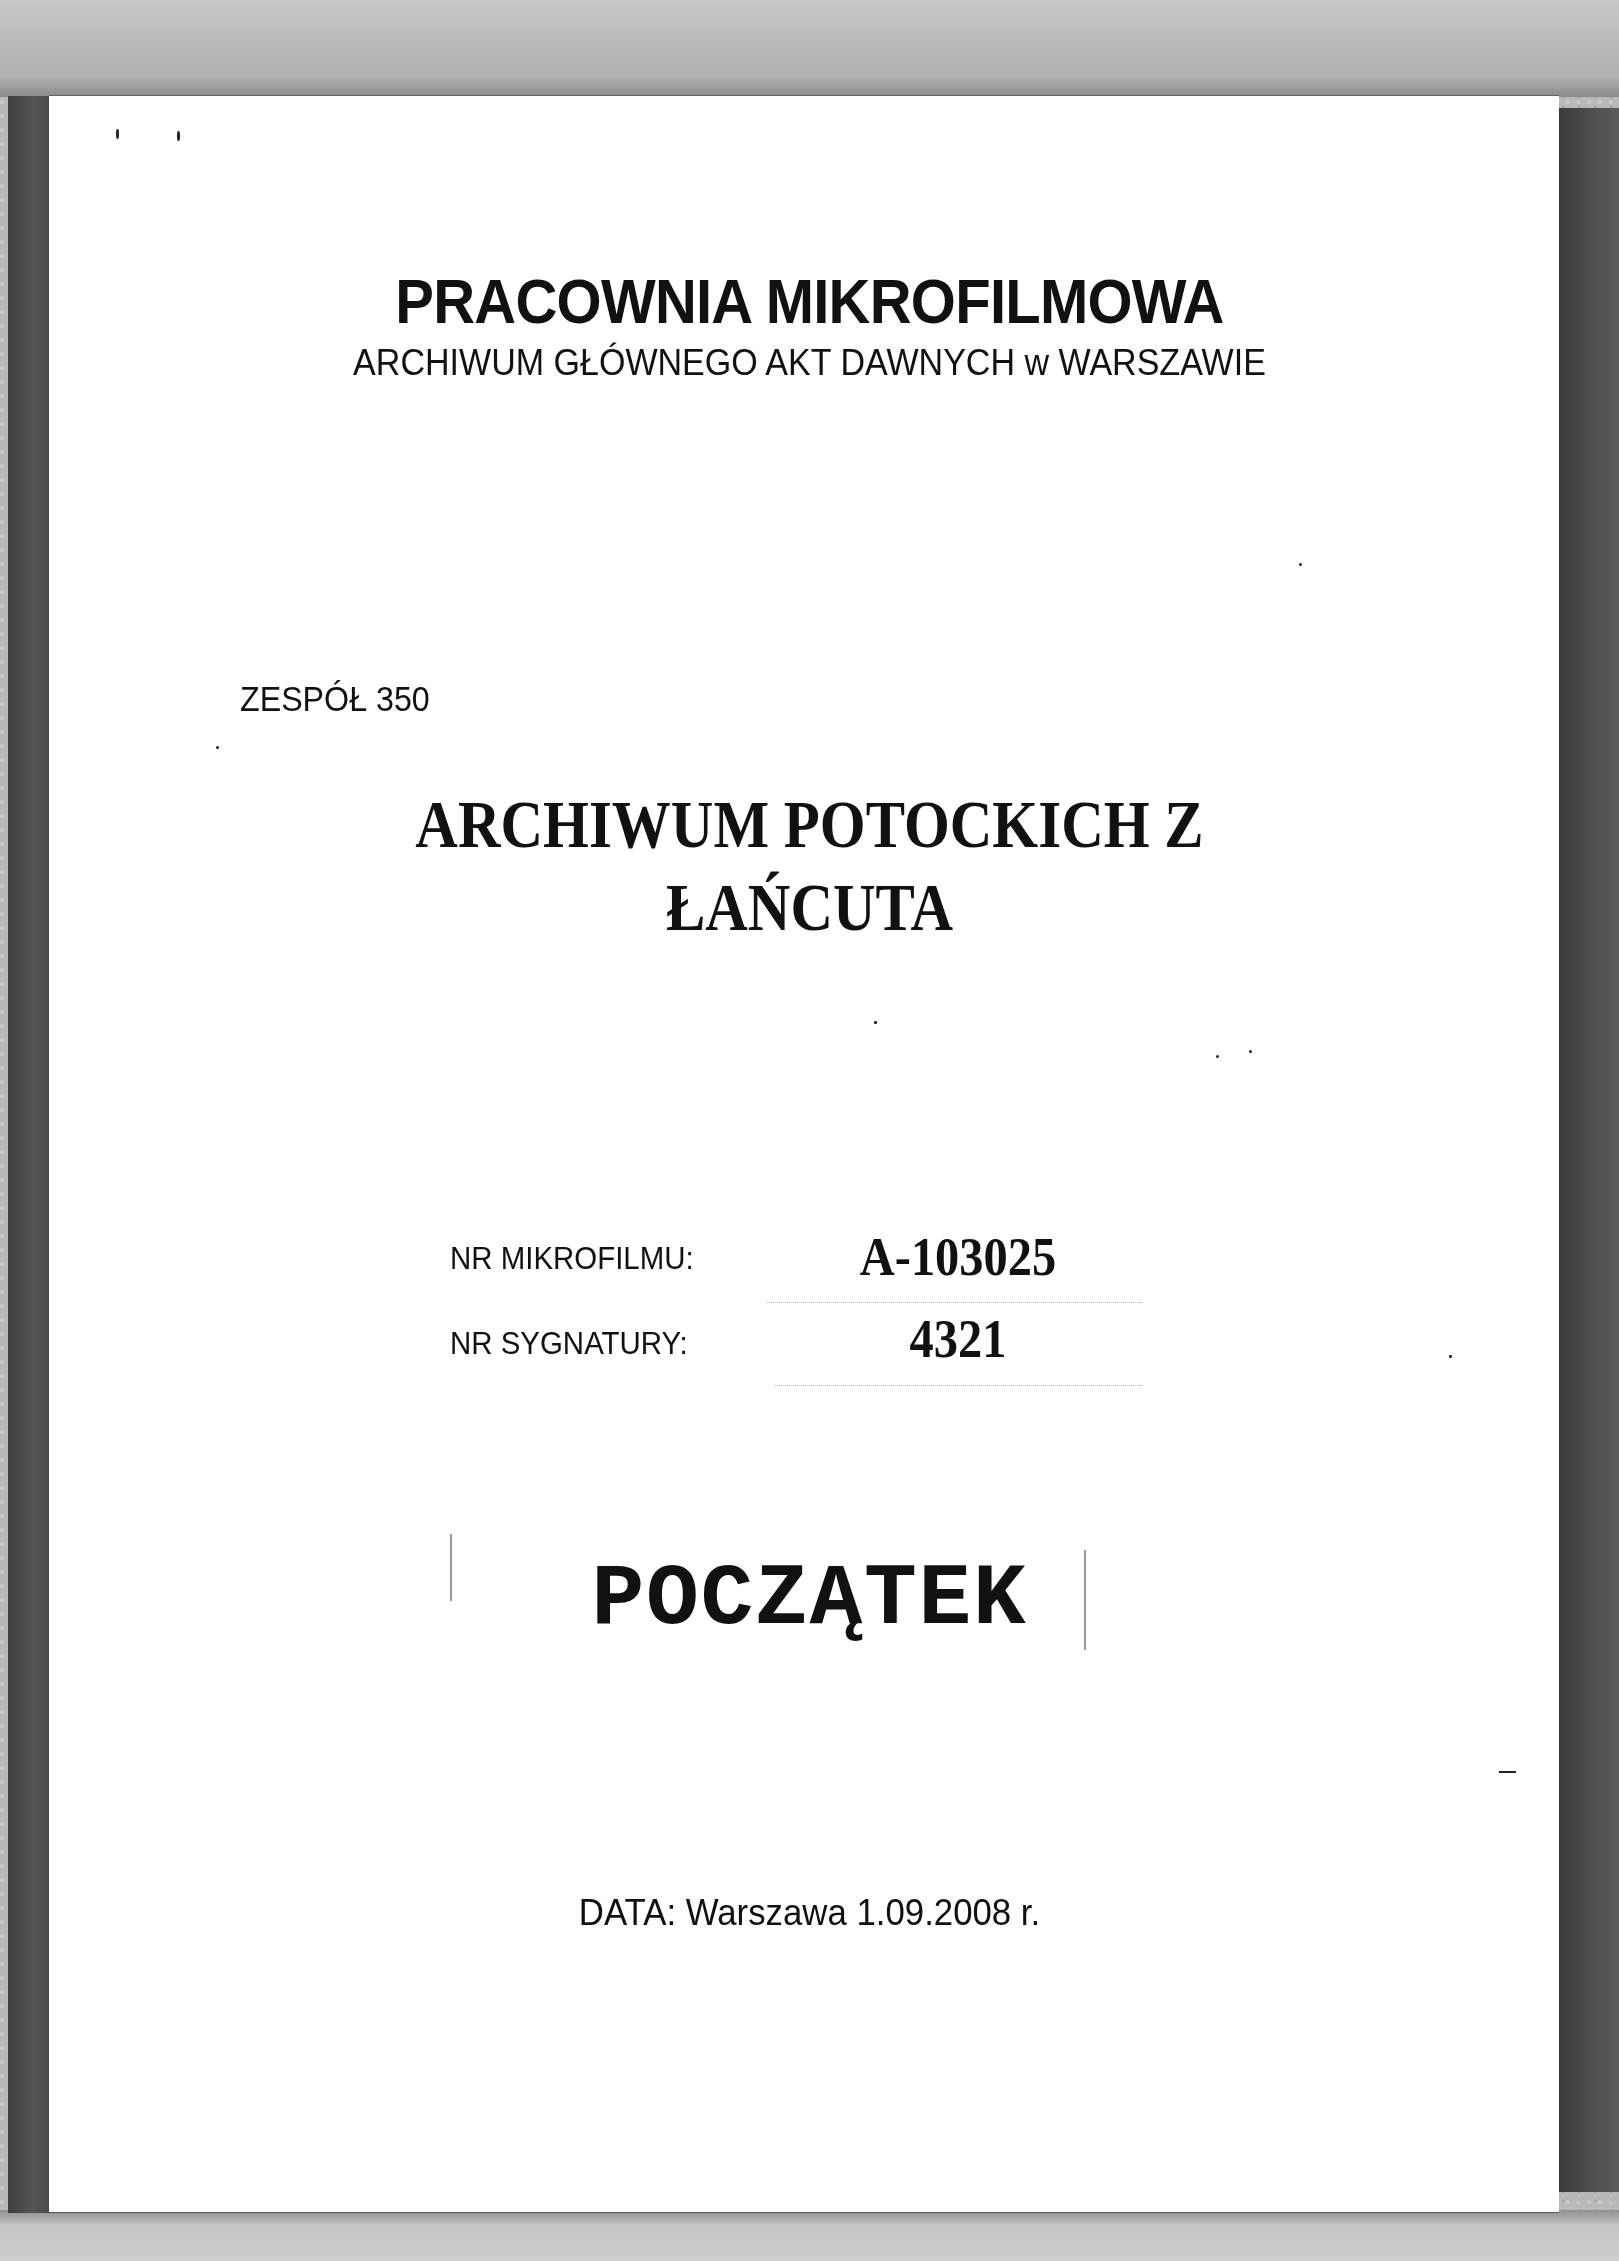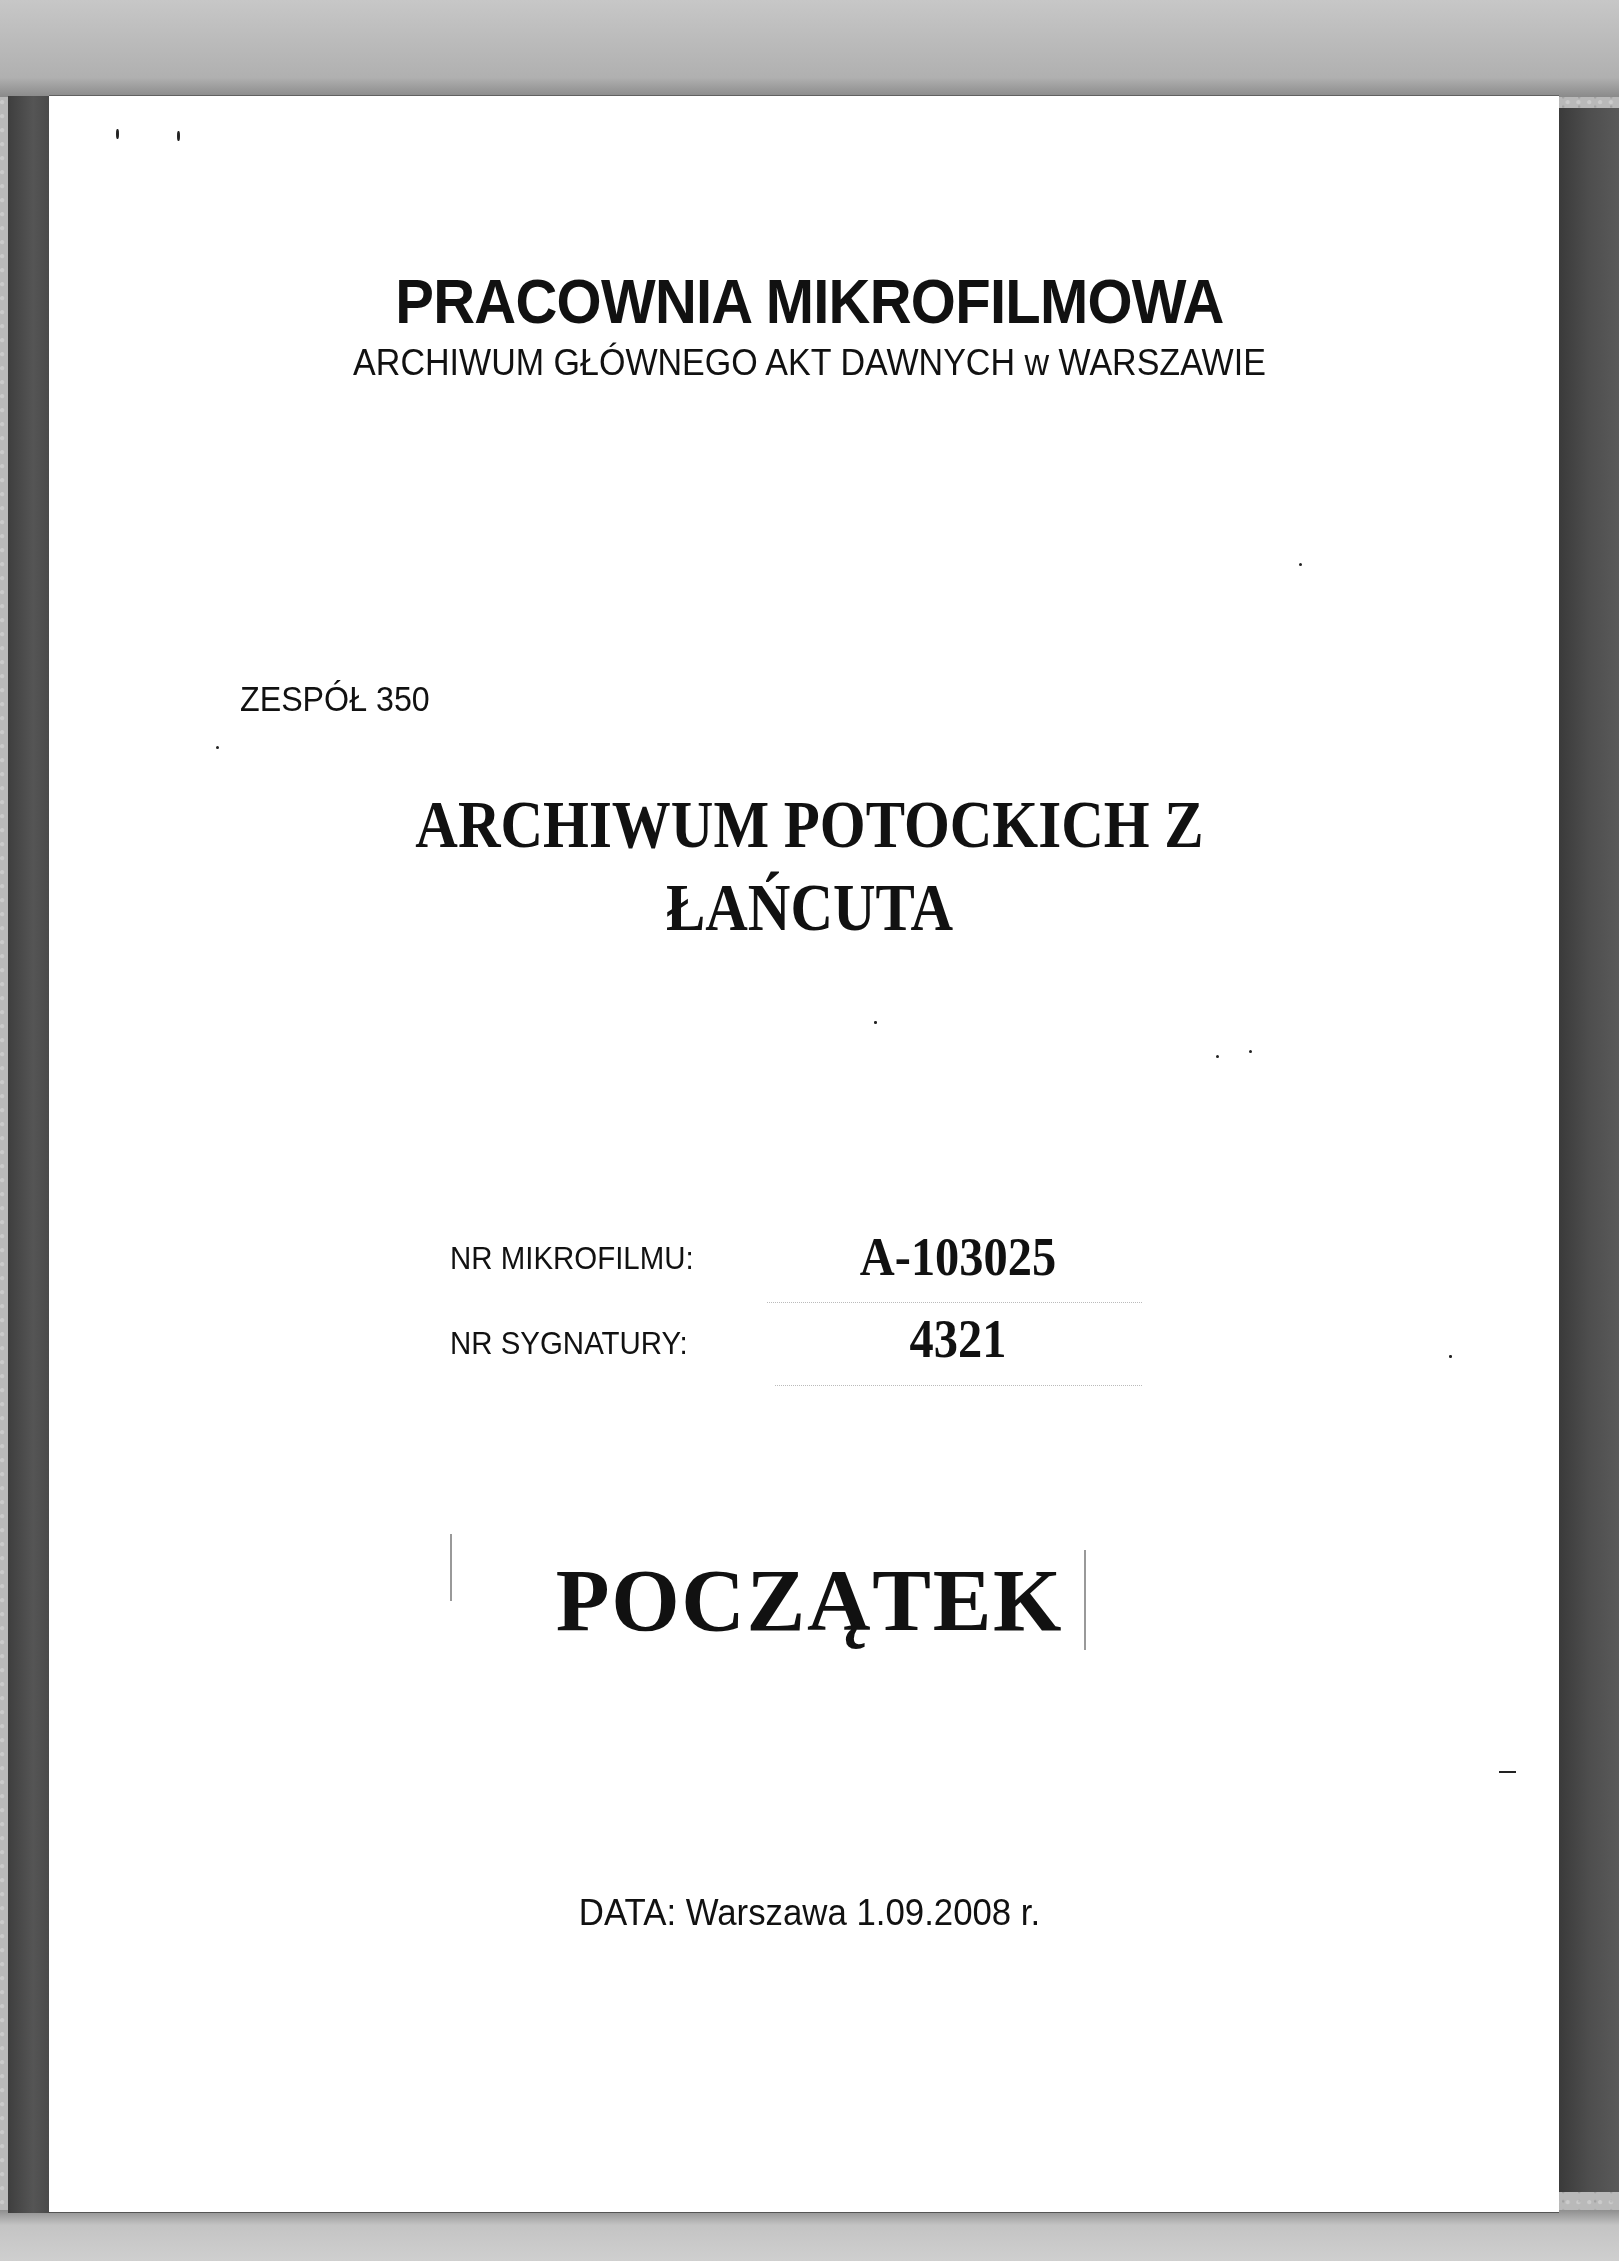--- a/index.html
+++ b/index.html
@@ -74,21 +74,21 @@
     .meta-value {
       left: 783px; width: 350px; font-size: 55px; font-weight: bold;
       transform: scaleX(0.88);
     }
     .dotted {
       position: absolute; height: 0; border-top: 1.7px dotted #bbb;
     }
     .poczatek {
       left: 0; width: 1619px; top: 1550px;
       font-size: 88px; font-weight: bold; letter-spacing: 1.7px;
-      font-family: Liberation Serif, serif;
+      font-family: Liberation Mono, monospace;
     }
     .data-line {
       left: 0; width: 1619px; top: 1892px; font-size: 37px;
       transform: scaleX(0.94);
     }
     .tick {
       position: absolute; width: 1.7px; background: #999;
     }
   </style>
 </head>

